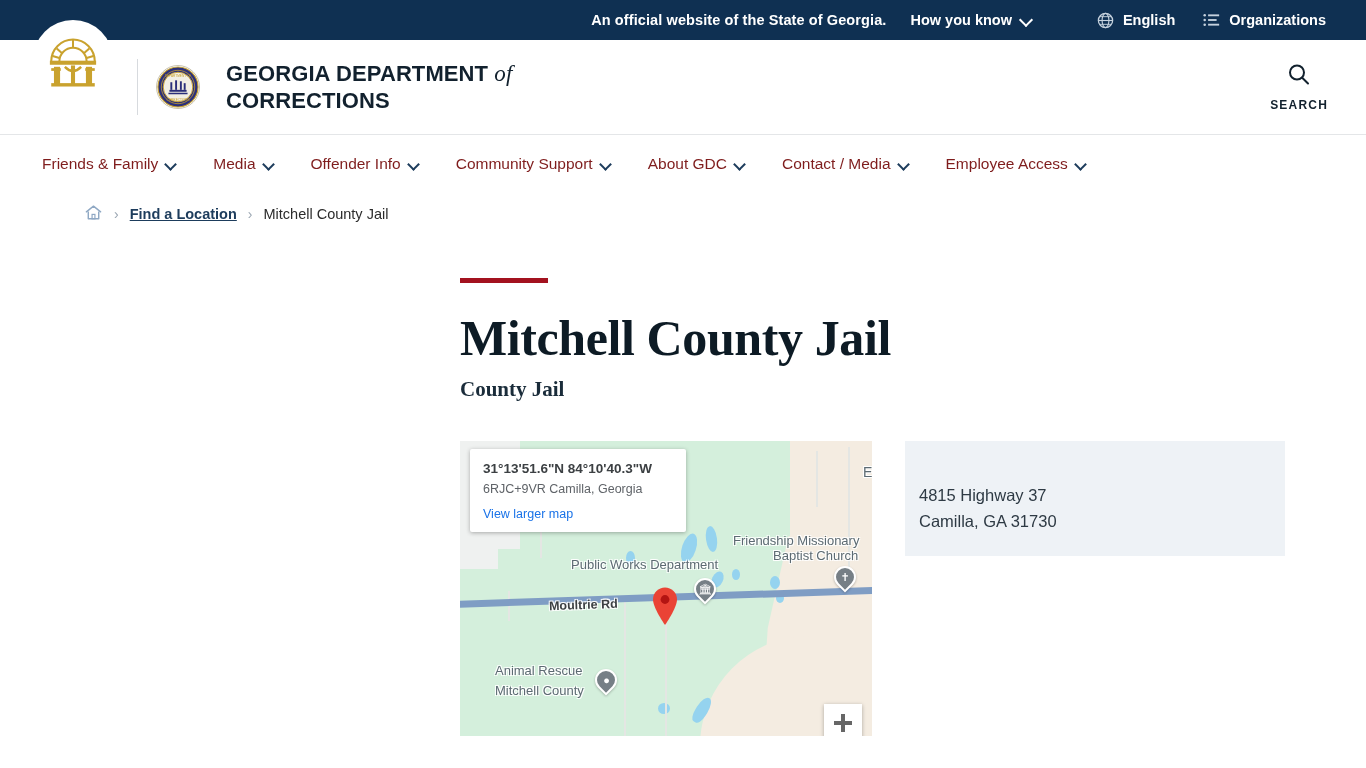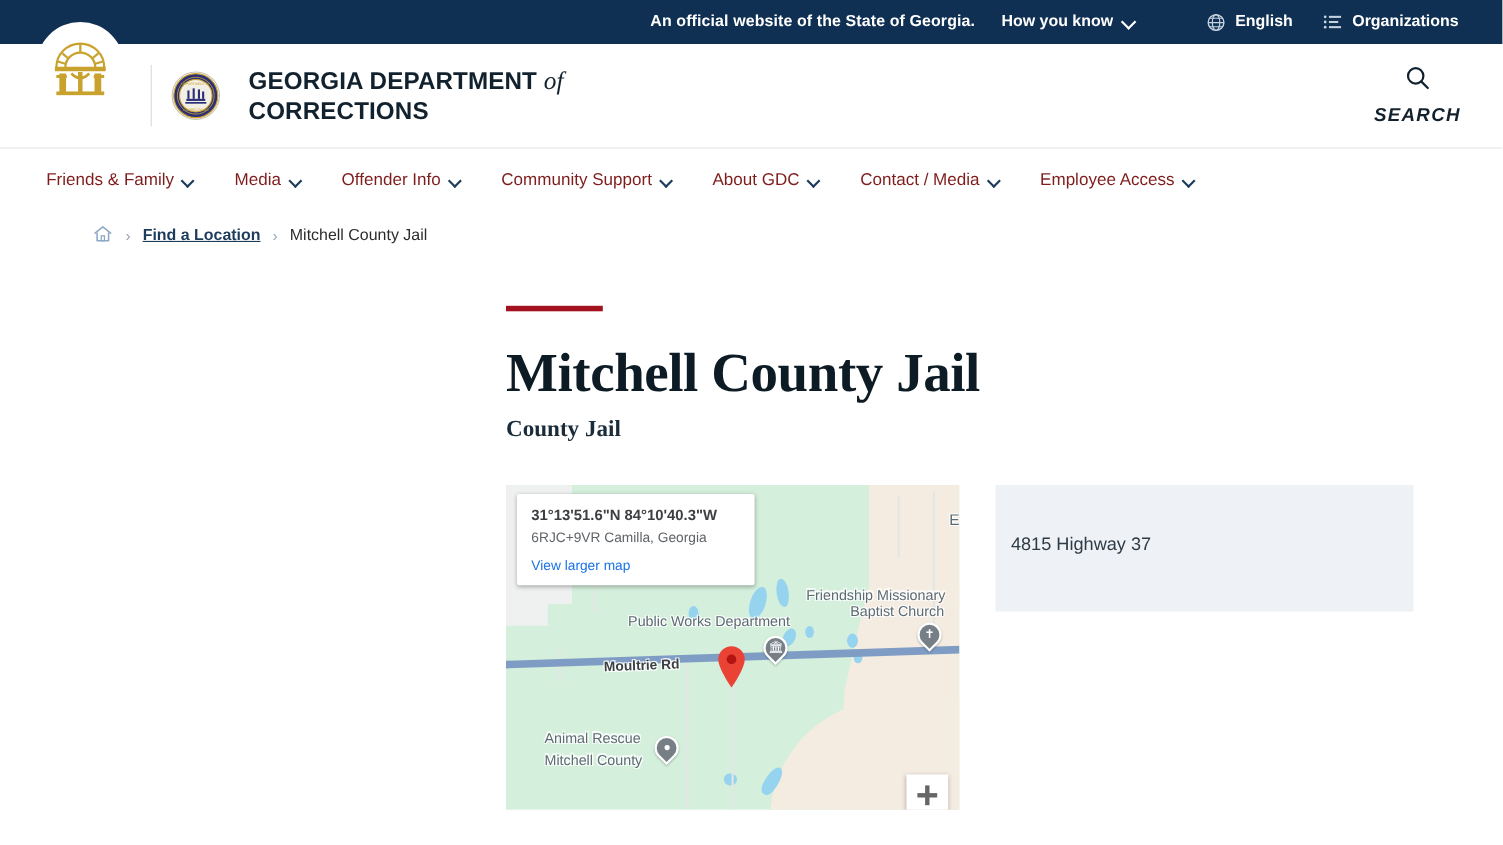--- a/index.html
+++ b/index.html
@@ -132,25 +132,24 @@
     right: 38px;
     top: 50%;
     transform: translateY(-50%);
     display: flex;
     flex-direction: column;
     align-items: center;
     gap: 7px;
     cursor: pointer;
   }
   .search-label {
-    font-size: 17px;
+    font-size: 12px;
     font-weight: bold;
     letter-spacing: 1.2px;
     color: #12212e;
-    font-style: italic;
   }
 
   
   .main-nav {
     height: 58px;
     display: flex;
     align-items: center;
     padding-left: 42px;
     gap: 0;
     background: #ffffff;
@@ -619,16 +618,17 @@
         <div class="map-card-link">View larger map</div>
       </div>
 
       <div class="map-zoom">
         <span class="plus"></span>
       </div>
     </div>
 
     <div class="address-panel">
       <div class="address-line">4815 Highway 37</div>
+      <div class="address-line">Camilla, GA 31730</div>
     </div>
 
   </div>
 </div>
 
 </body></html>

